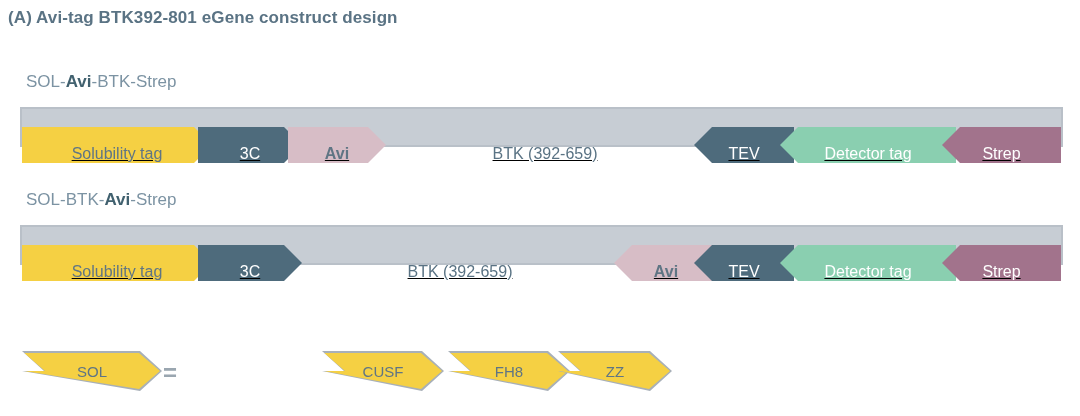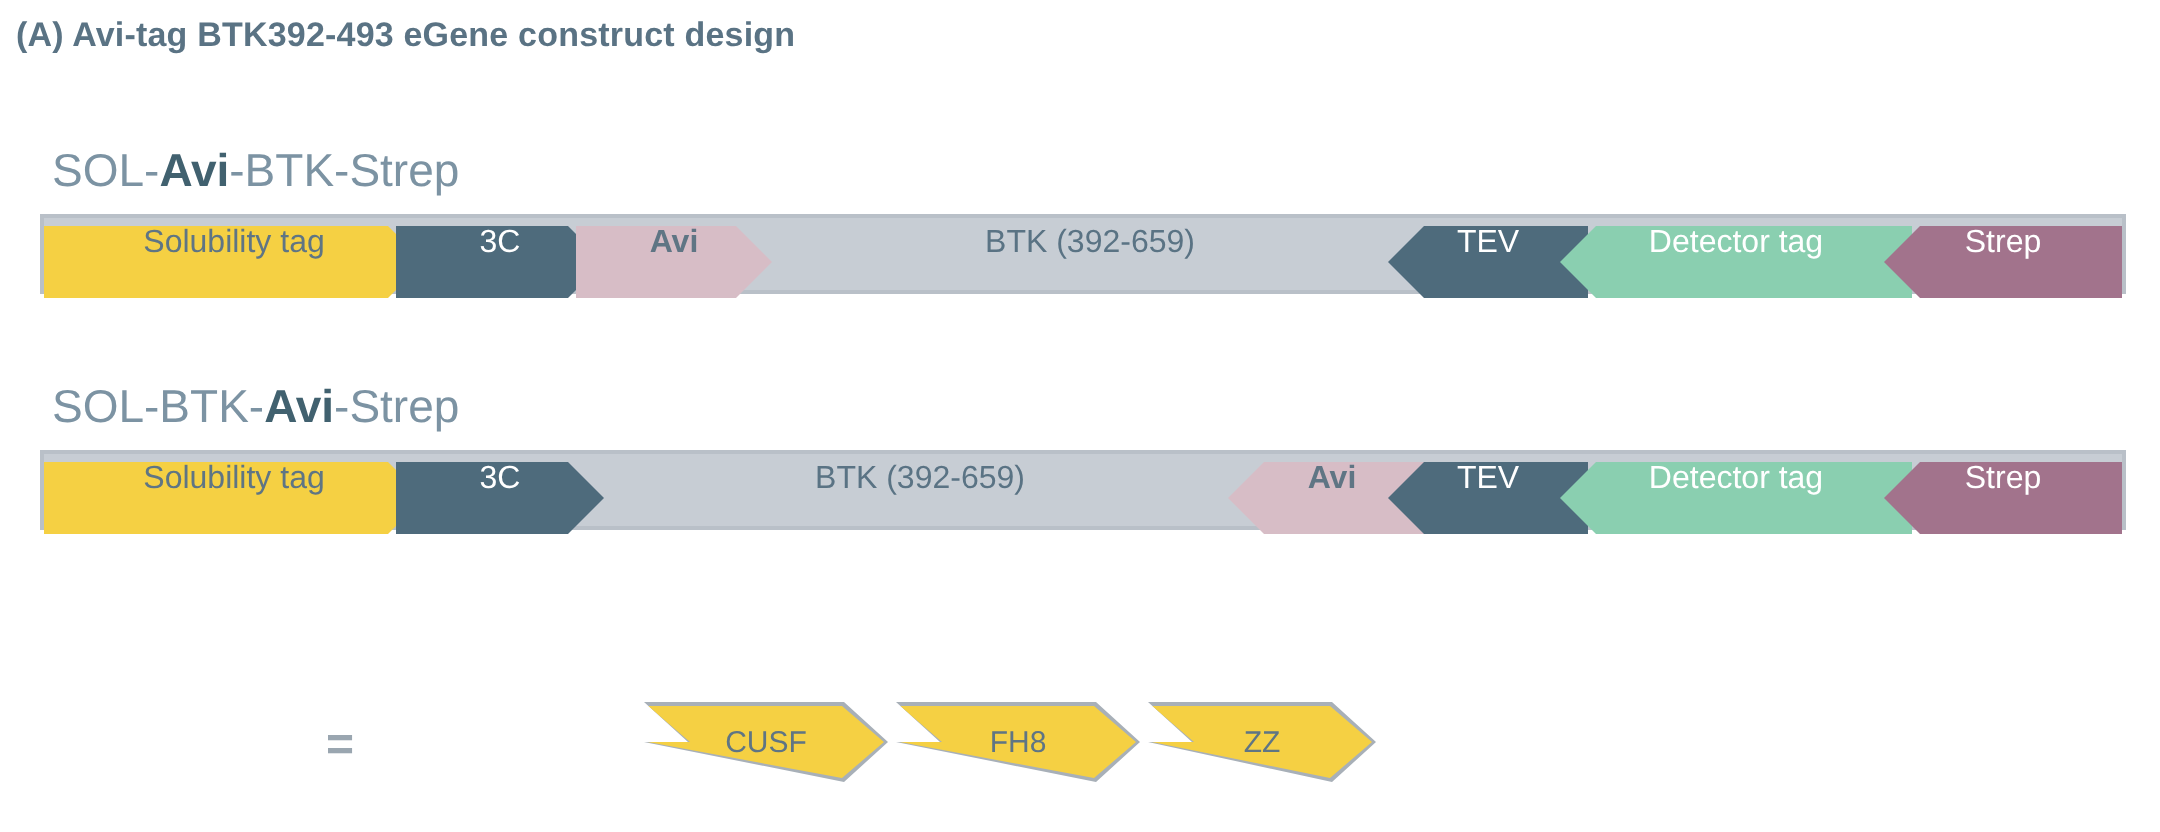--- a/index.html
+++ b/index.html
@@ -33,21 +33,21 @@
     left: 0;
     width: 1080px;
   }
   #construct-0 { top: 72px; }
   #construct-1 { top: 190px; }
 
   .construct-label {
     position: absolute;
     left: 26px;
     top: 0;
-    font-size: 23px;
+    font-size: 17px;
     color: #7c93a3;
     white-space: nowrap;
   }
   .construct-label b {
     color: #41616f;
     font-weight: bold;
   }
 
   
   .bar {
@@ -57,28 +57,29 @@
     width: 1043px;
     height: 40px;
     background: #c7cdd4;
     border: 2px solid #b9c0c8;
     box-sizing: border-box;
   }
 
   
   .seg {
     position: absolute;
-    top: 4px;
+    top: 18px;
     height: 100%;
     display: flex;
-    align-items: flex-start;
+    align-items: flex-end;
     justify-content: center;
     box-sizing: border-box;
     font-size: 16px;
     white-space: nowrap;
+    text-decoration: underline;
   }
   .seg-label {
     pointer-events: none;
     position: relative;
     z-index: 2;
   }
 
   
   .seg.dir-right {
     clip-path: polygon(0 0, calc(100% - 18px) 0, 100% 50%, calc(100% - 18px) 100%, 0 100%);
@@ -125,21 +126,21 @@
     position: absolute;
     top: 14px;
     font-size: 24px;
     font-weight: bold;
     color: #9aa6b0;
   }
 </style>
 </head>
 <body>
 
-<div id="figure-title">(A) Avi-tag BTK392-493 eGene construct design</div>
+<div id="figure-title">(A) Avi-tag BTK392-801 eGene construct design</div>
 
 <div id="constructs-container">
     <div class="construct" id="construct-0">
       <div class="construct-label">SOL-<b>Avi</b>-BTK-Strep</div>
       <div class="bar">
         <div class="seg dir-right" style="left: 0px; width: 190px; background: rgb(245, 208, 67);">
           <span class="seg-label" style="color: rgb(95, 117, 132);">Solubility tag</span>
         </div>
         <div class="seg dir-right" style="left: 176px; width: 104px; background: rgb(78, 107, 124);">
           <span class="seg-label" style="color: rgb(255, 255, 255);">3C</span>
@@ -183,23 +184,26 @@
           <span class="seg-label" style="color: rgb(255, 255, 255);">Detector tag</span>
         </div>
         <div class="seg dir-left" style="left: 920px; width: 119px; background: rgb(162, 115, 140);">
           <span class="seg-label" style="color: rgb(255, 255, 255);">Strep</span>
         </div>
       </div>
     </div>
   </div>
 
 <div id="legend">
+    <div class="legend-arrow-outline" style="left: 22px; width: 140px;">
+      <div class="legend-arrow-inner">SOL</div>
+    </div>
     <div id="legend-equals" style="left: 163px;">=</div>
     <div class="legend-arrow-outline" style="left: 322px; width: 122px; text-align: center;">
       <div class="legend-arrow-inner">CUSF</div>
     </div>
     <div class="legend-arrow-outline" style="left: 448px; width: 122px;">
       <div class="legend-arrow-inner">FH8</div>
     </div>
-    <div class="legend-arrow-outline" style="left: 574px; width: 114px;">
+    <div class="legend-arrow-outline" style="left: 558px; width: 114px;">
       <div class="legend-arrow-inner">ZZ</div>
     </div>
   </div>
 
 </body></html>

